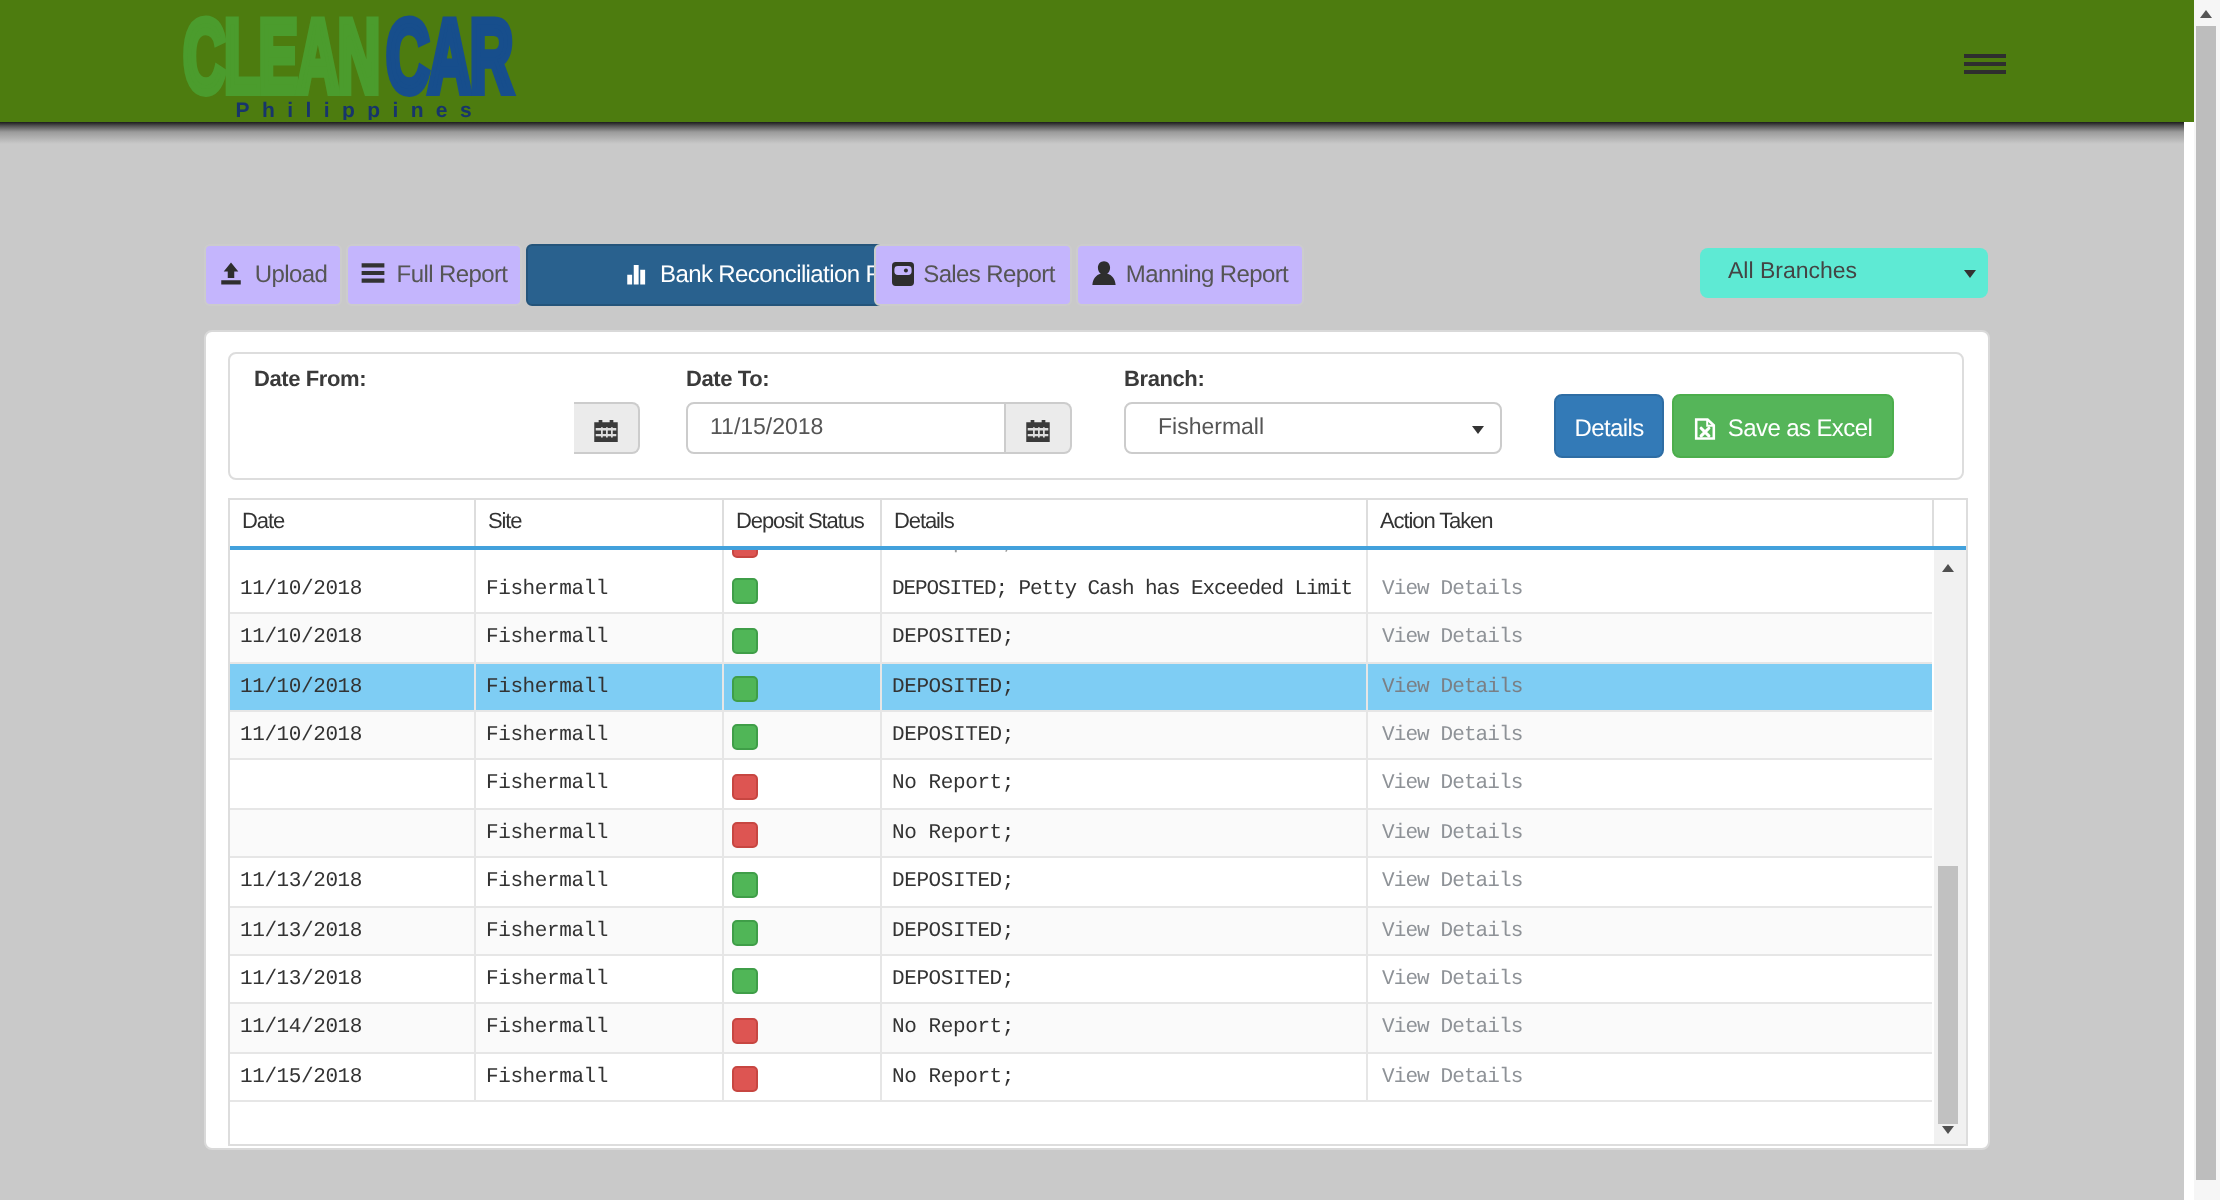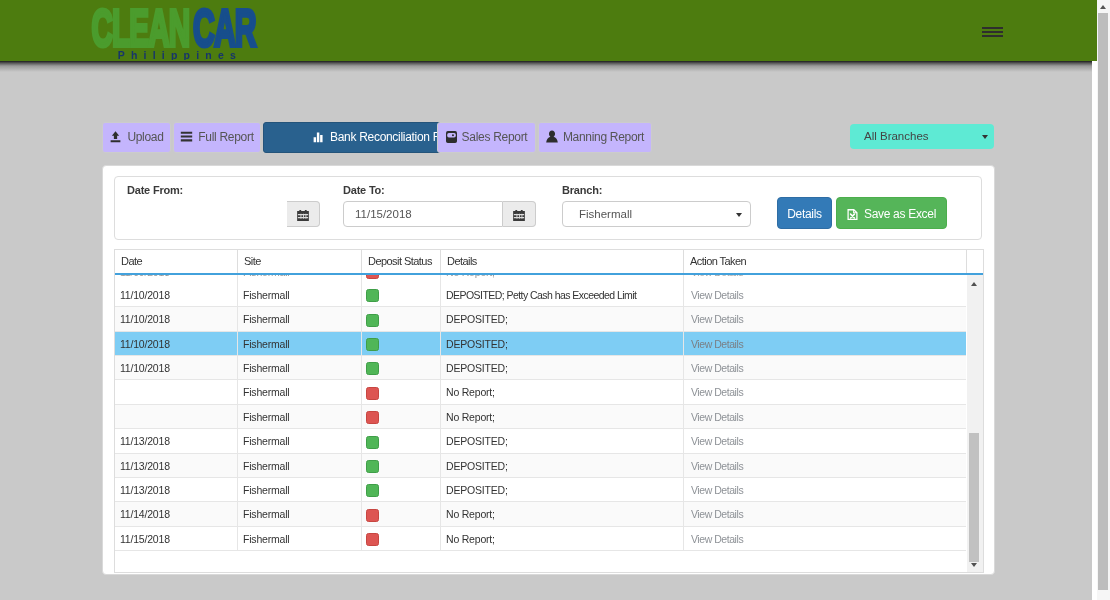--- a/index.html
+++ b/index.html
@@ -54,21 +54,21 @@
 #btnexcel { left:836px; width:111px; background:#55b559; border:1px solid #4cae4c; }
 #btnexcel svg { vertical-align:-1.5px; margin-right:6px; }
 
 
 #tablewrap { position:absolute; left:114px; top:249px; width:870px; height:324px;
   border:1px solid #ddd; background:#fff; }
 #thead { position:absolute; left:0; top:0; width:868px; height:23px; }
 #thead .hc { position:absolute; top:0; height:23px; border-left:1px solid #ddd; font-size:11px;
   letter-spacing:-0.55px; color:#333; line-height:22px; padding-left:6px; white-space:nowrap; }
 #blueline { position:absolute; left:0; top:23px; width:868px; height:2px; background:#42a1dc; }
-#tbody { position:absolute; left:0; top:25px; width:851px; height:297px; overflow:hidden; background:#fff; }
+#tbody { position:absolute; left:0; top:25px; width:851px; height:297px; overflow:hidden; background:#fff;font-family:Liberation Mono, monospace; }
 .trow { position:relative; width:851px; height:24.4px; border-bottom:1px solid #e6e6e6; }
 .trow.even { background:#fafafa; }
 .trow.hl { background:#7ecdf4; }
 .tc { position:absolute; top:0; height:24px; line-height:24px; font-size:10.5px; letter-spacing:-0.2px;
   color:#333; padding-left:5px; white-space:nowrap; overflow:hidden; }
 .tc1 { left:0; width:122px; }
 .tc2 { left:122px; width:124px; border-left:1px solid #e6e6e6; }
 .tc3 { left:246px; width:79px; border-left:1px solid #e6e6e6; }
 .tc4 { left:325px; width:243px; border-left:1px solid #e6e6e6; }
 .tc5 { left:568px; width:283px; border-left:1px solid #e6e6e6; color:#8e9297; letter-spacing:-0.45px; padding-left:7px; }

